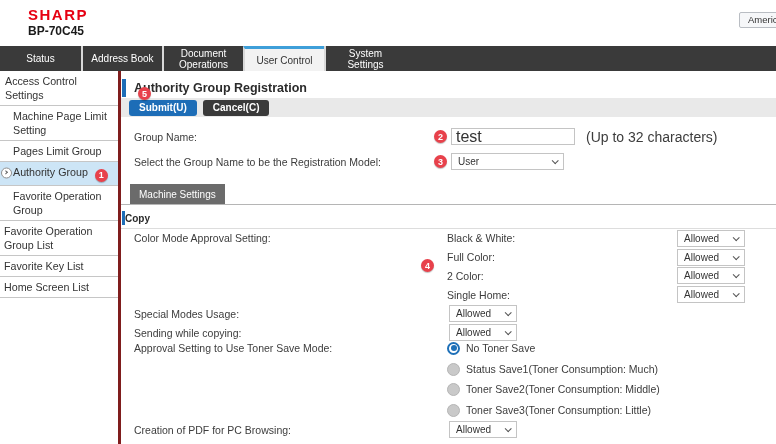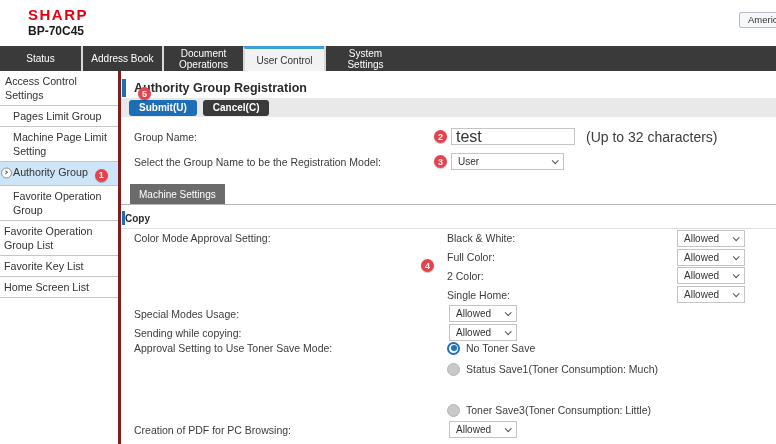--- a/index.html
+++ b/index.html
@@ -115,22 +115,22 @@
   <div class="tab">Address Book</div>
   <div class="tab">Document
 Operations</div>
   <div class="tab active">User Control</div>
   <div class="tab">System
 Settings</div>
 </div>
 
 <div class="sidebar">
   <div class="side-item">Access Control Settings</div>
+  <div class="side-item ind1">Machine Page Limit Setting</div>
   <div class="side-item ind1">Pages Limit Group</div>
-  <div class="side-item ind1">Machine Page Limit Setting</div>
   <div class="side-item ind1 selected">
     <span class="side-arrow">
         <i></i>
       </span>
     <span>Authority Group</span>
     <span class="badge" style="margin-left:4px; vertical-align:-2px;">1</span>
   </div>
   <div class="side-item ind1">Favorite Operation Group</div>
   <div class="side-item ind2">Favorite Operation Group List</div>
   <div class="side-item ind2">Favorite Key List</div>
@@ -222,20 +222,24 @@
   <span class="flabel" style="top:271px;">Approval Setting to Use Toner Save Mode:</span>
 
   <div class="radio-row" style="top:269px;">
     <span class="radio on"></span>
     <span class="radio-label">No Toner Save</span>
   </div>
   <div class="radio-row" style="top:290px;">
     <span class="radio off"></span>
     <span class="radio-label">Status Save1(Toner Consumption: Much)</span>
   </div>
+  <div class="radio-row" style="top:310px;">
+    <span class="radio off"></span>
+    <span class="radio-label">Toner Save2(Toner Consumption: Middle)</span>
+  </div>
   <div class="radio-row" style="top:331px;">
     <span class="radio off"></span>
     <span class="radio-label">Toner Save3(Toner Consumption: Little)</span>
   </div>
 
   <span class="flabel" style="top:353px;">Creation of PDF for PC Browsing:</span>
   <div class="select w68 msel" style="top:350px;">
     <span>Allowed</span>
       <i class="chev"></i>
   </div>

